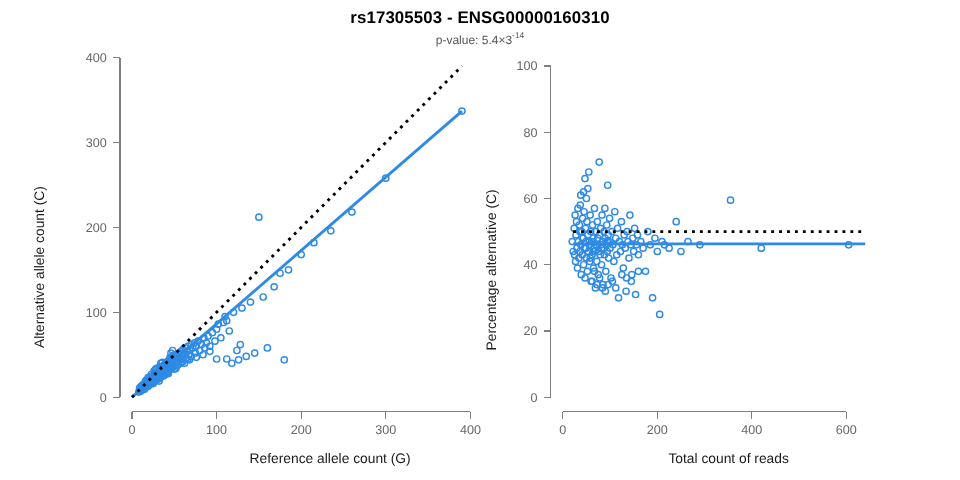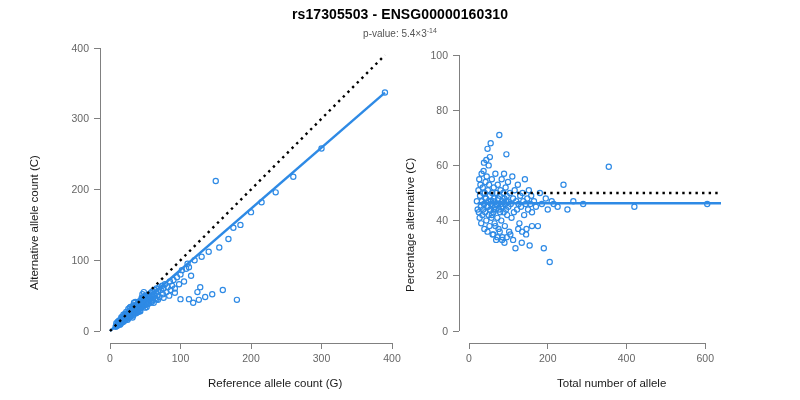--- a/index.html
+++ b/index.html
@@ -93,21 +93,21 @@
 <div id="figure">
 
   <div class="fig-title">rs17305503 - ENSG00000160310</div>
 
   <div class="fig-subtitle"><span>p-value: 5.4×3</span><sup>-14</sup></div>
 
   <div class="axis-label vertical" style="left:28px; top:290px;">Alternative allele count (C)</div>
   <div class="axis-label" style="left:175px; top:377px;margin-left:33px;">Reference allele count (G)</div>
 
   <div class="axis-label vertical" style="left:404px; top:292px;">Percentage alternative (C)</div>
-  <div class="axis-label" style="left:557px; top:377px;">Total number of allele</div>
+  <div class="axis-label" style="left:557px; top:377px;">Total count of reads</div>
 
   <svg id="plot-svg" width="800" height="400">
     <g id="left-panel">
         <path d="M100,331 L100,48" class="axis-line"></path>
         <path d="M100,331 L94,331" class="axis-line"></path>
         <text x="89" y="334.6" text-anchor="end" class="tick-text">0</text>
         <path d="M100,260.25 L94,260.25" class="axis-line"></path>
         <text x="89" y="263.85" text-anchor="end" class="tick-text">100</text>
         <path d="M100,189.5 L94,189.5" class="axis-line"></path>
         <text x="89" y="193.1" text-anchor="end" class="tick-text">200</text>

